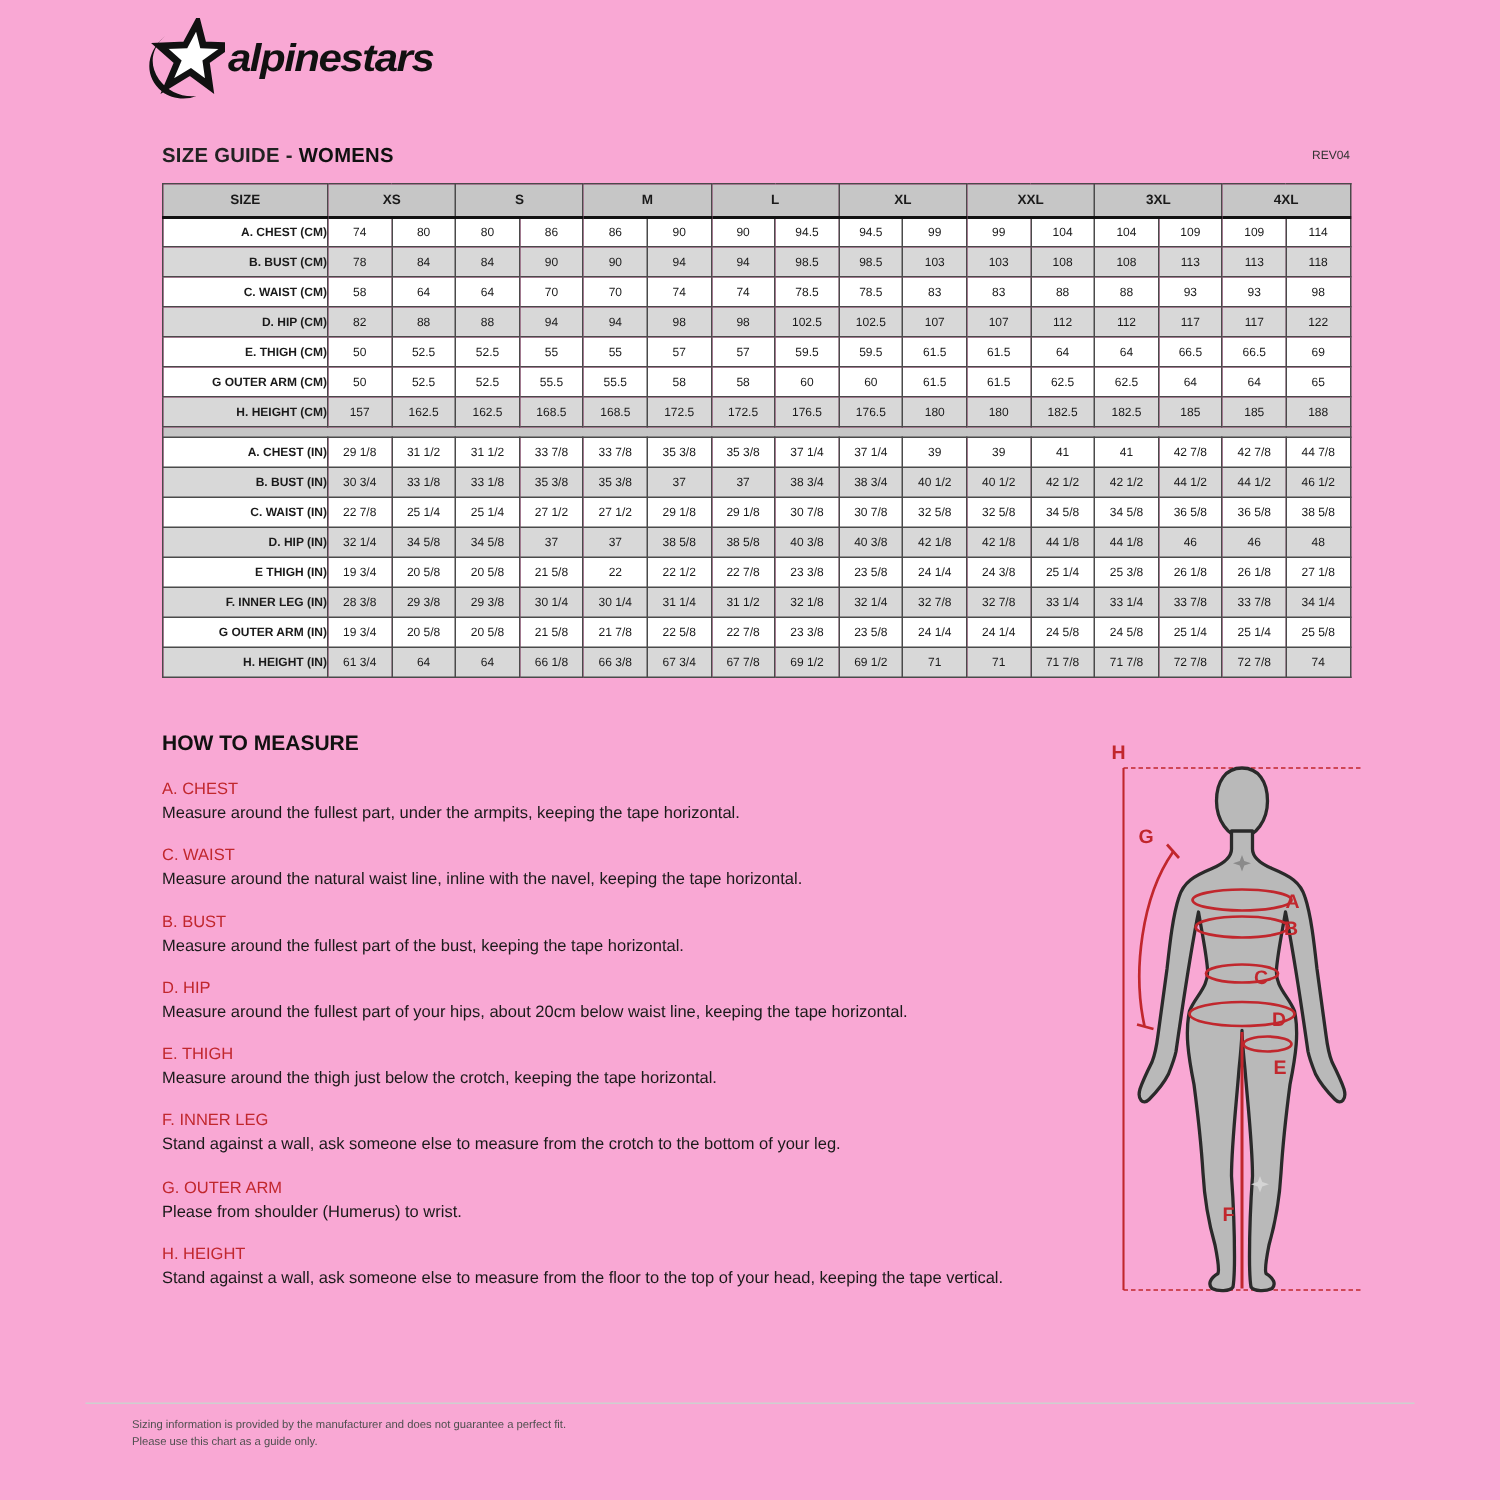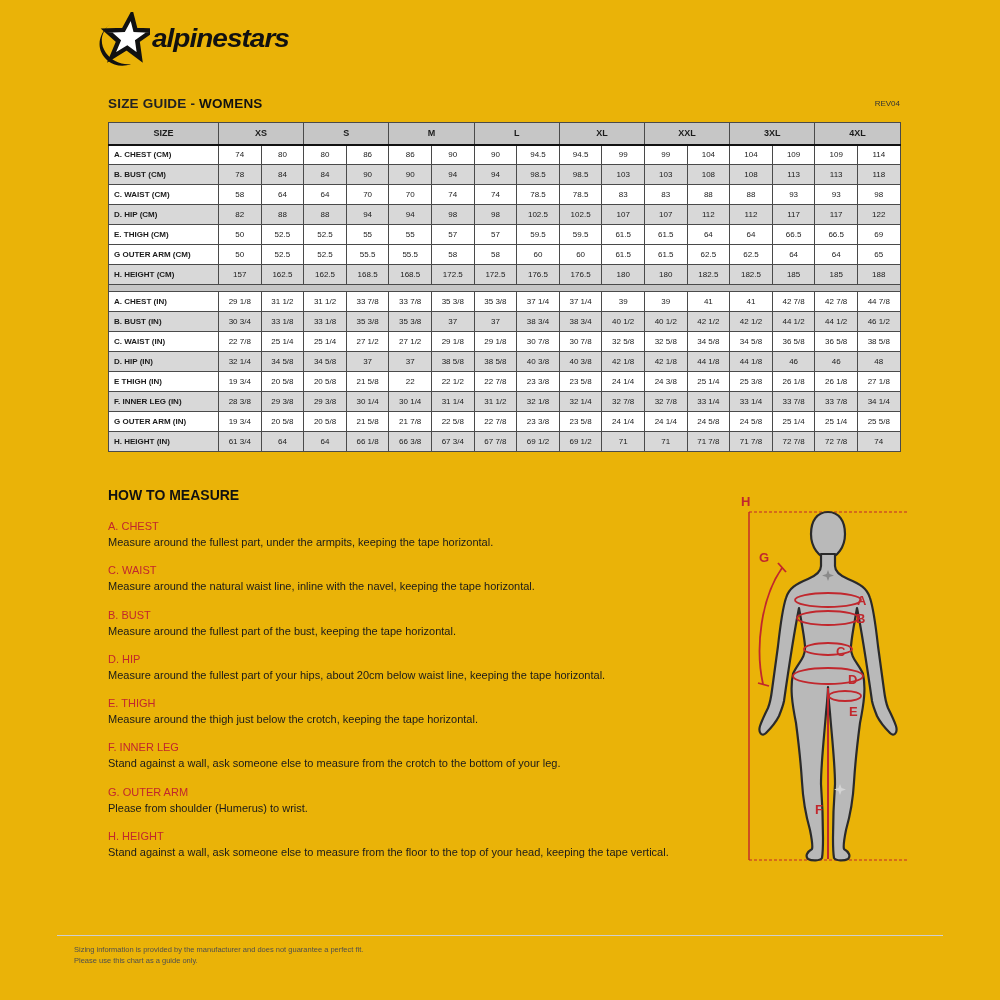--- a/index.html
+++ b/index.html
@@ -1,18 +1,18 @@
 <!DOCTYPE html>
 <html><head>
 <meta charset="utf-8">
 <style>
   * { margin:0; padding:0; box-sizing:border-box; }
   html,body { width:1000px; height:1000px; background:#ffffff;
               font-family:"Liberation Sans", sans-serif; color:#1a1a1a; }
-  #page { position:relative; width:1000px; height:1000px; background:#eab308; overflow:hidden; }
+  #page { position:relative; width:1000px; height:1000px; background:#f9a8d4; overflow:hidden; }
 
   
   .logo { position:absolute; left:92px; top:12px; display:flex; align-items:center; }
   .logo svg { display:block; }
   .logo-text { font-style:italic; font-weight:800; font-size:28px; letter-spacing:-1px;
                color:#111; margin-left:2px; transform:scaleY(.92); }
 
   
   .title-row { position:absolute; left:108px; top:96px; width:792px; display:flex;
                justify-content:space-between; align-items:center; }
@@ -20,41 +20,41 @@
   .page-title b { font-weight:800; color:#111; }
   .rev { font-size:8px; color:#333; }
 
   
   .size-table { position:absolute; left:108px; top:122px; width:792px;
                 border-collapse:collapse; table-layout:fixed; }
   .size-table th, .size-table td { border:1px solid #4a4a4a; font-size:8px;
                 height:20px; text-align:center; overflow:hidden; white-space:nowrap; }
   .size-table thead th { background:#c6c6c6; font-size:9px; font-weight:bold;
                 height:22px; border-bottom:2px solid #111; }
-  .size-table .row-label { text-align:left; padding-left:5px; font-weight:bold; font-size:8px; }
+  .size-table .row-label { text-align:right; padding-left:5px; font-weight:bold; font-size:8px; }
   tr.r0 td { background:#ffffff; }
   tr.r1 td { background:#d8d8d8; }
   tr.sep td { background:#c6c6c6; height:7px; border-left:1px solid #4a4a4a;
               border-right:1px solid #4a4a4a; }
   .size-table { border:1px solid #333; }
 
   
   .measure { position:absolute; left:108px; top:487px; width:620px; }
   .measure-heading { font-size:14px; font-weight:800; color:#111; margin-bottom:17px; }
   .m-item { margin-bottom:15px; }
   .m-label { font-size:11px; font-weight:400; color:#c1272d; margin-bottom:3px; }
   .m-desc { font-size:11px; color:#1a1a1a; line-height:1.3; }
 
   
   .figure { position:absolute; left:735px; top:488px; width:175px; height:405px; }
 
   
   .footer { position:absolute; left:57px; top:935px; width:886px;
             border-top:1px solid #cfcfcf; padding-top:8px; }
-  .footer-text { margin-left:17px; font-size:7.5px; color:#4f4f4f; line-height:1.5; }
+  .footer-text { margin-left:31px; font-size:7.5px; color:#4f4f4f; line-height:1.5; }
 </style>
 </head>
 <body>
 
 <div id="page">
 
   <div class="logo">
     <svg width="58" height="54" viewBox="0 0 58 54">
       <path d="M 18 12 C 6 22, 3 38, 16 49 C 22 54, 32 55, 39 52 C 29 53, 20 49, 14 41 C 7 31, 9 20, 18 12 Z" fill="#111"></path>
       <g transform="skewX(-8) translate(6,0)">

